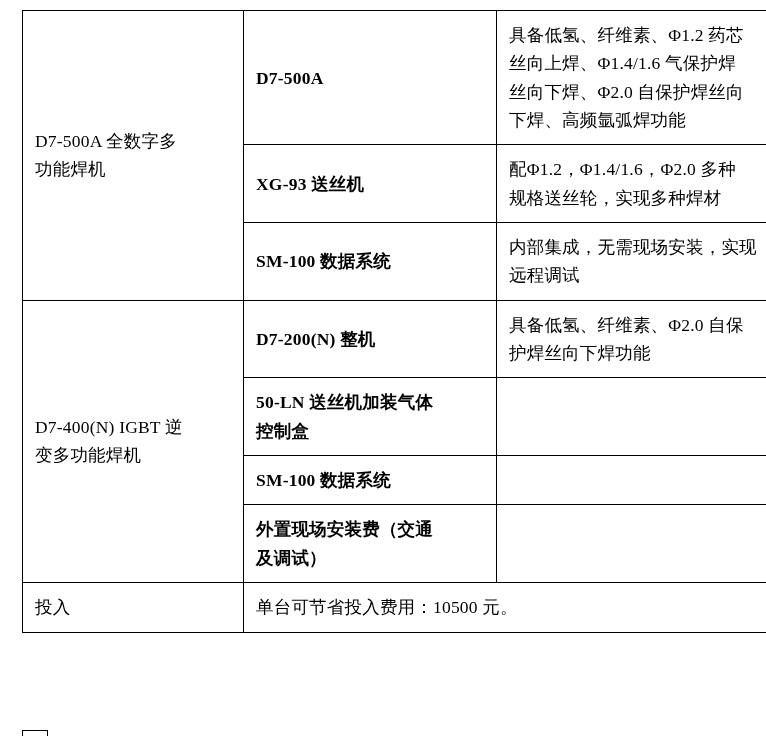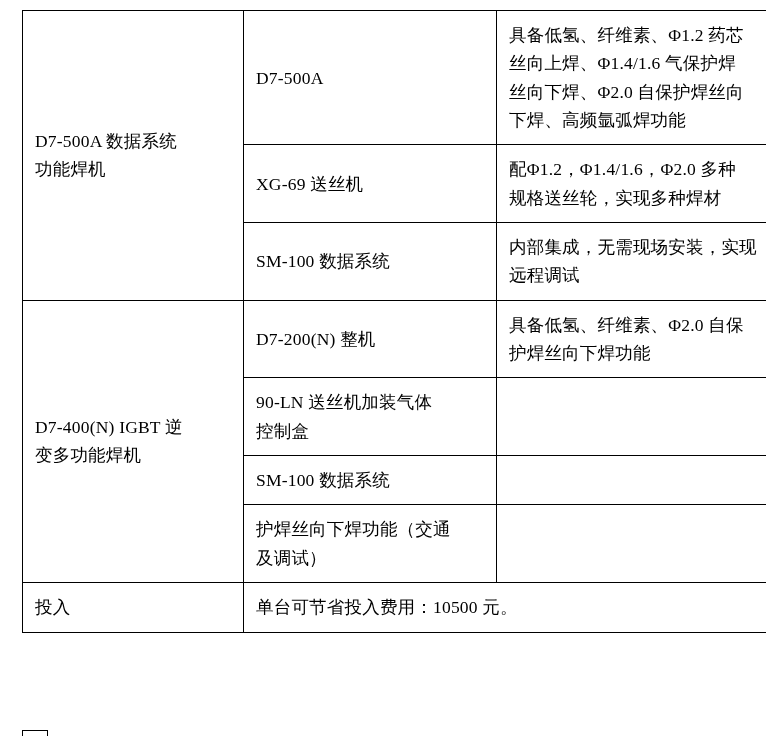--- a/index.html
+++ b/index.html
@@ -29,21 +29,21 @@
   }
   table.doc-table td {
     border: 1px solid #000000;
     vertical-align: middle;
     padding: 10px 12px;
     font-size: 17.5px;
     line-height: 1.62;
     letter-spacing: 0.2px;
   }
   td.col-a { width: 196px; }
-  td.col-b { width: 228px; }
+  td.col-b { width: 228px; font-weight: bold; }
   td.col-c { width: 298px; }
   td.center-v { vertical-align: middle; }
   td.top-v { vertical-align: top; }
   .cell-text {
     display: block;
     white-space: pre-wrap;
     word-break: break-all;
   }
   .footer-mark {
     position: absolute;
@@ -59,37 +59,37 @@
 </head>
 <body>
 
 <div class="page">
 
   <table class="doc-table">
     <tbody>
 
       <tr>
         <td class="col-a center-v" rowspan="3">
-          <span class="cell-text">D7-500A 数据系统
+          <span class="cell-text">D7-500A 全数字多
 功能焊机</span>
         </td>
         <td class="col-b center-v">
           <span class="cell-text">D7-500A</span>
         </td>
         <td class="col-c center-v">
           <span class="cell-text">具备低氢、纤维素、Φ1.2 药芯
 丝向上焊、Φ1.4/1.6 气保护焊
 丝向下焊、Φ2.0 自保护焊丝向
 下焊、高频氩弧焊功能</span>
         </td>
       </tr>
 
       <tr>
         <td class="col-b center-v">
-          <span class="cell-text">XG-69 送丝机</span>
+          <span class="cell-text">XG-93 送丝机</span>
         </td>
         <td class="col-c center-v">
           <span class="cell-text">配Φ1.2，Φ1.4/1.6，Φ2.0 多种
 规格送丝轮，实现多种焊材</span>
         </td>
       </tr>
 
       <tr>
         <td class="col-b center-v">
           <span class="cell-text">SM-100 数据系统</span>
@@ -109,40 +109,40 @@
           <span class="cell-text">D7-200(N) 整机</span>
         </td>
         <td class="col-c top-v">
           <span class="cell-text">具备低氢、纤维素、Φ2.0 自保
 护焊丝向下焊功能</span>
         </td>
       </tr>
 
       <tr>
         <td class="col-b center-v">
-          <span class="cell-text">90-LN 送丝机加装气体
+          <span class="cell-text">50-LN 送丝机加装气体
 控制盒</span>
         </td>
         <td class="col-c center-v">
           <span class="cell-text"></span>
         </td>
       </tr>
 
       <tr>
         <td class="col-b center-v">
           <span class="cell-text">SM-100 数据系统</span>
         </td>
         <td class="col-c center-v">
           <span class="cell-text"></span>
         </td>
       </tr>
 
       <tr>
         <td class="col-b center-v">
-          <span class="cell-text">护焊丝向下焊功能（交通
+          <span class="cell-text">外置现场安装费（交通
 及调试）</span>
         </td>
         <td class="col-c center-v">
           <span class="cell-text"></span>
         </td>
       </tr>
 
       <tr>
         <td class="col-a center-v">
           <span class="cell-text">投入</span>

